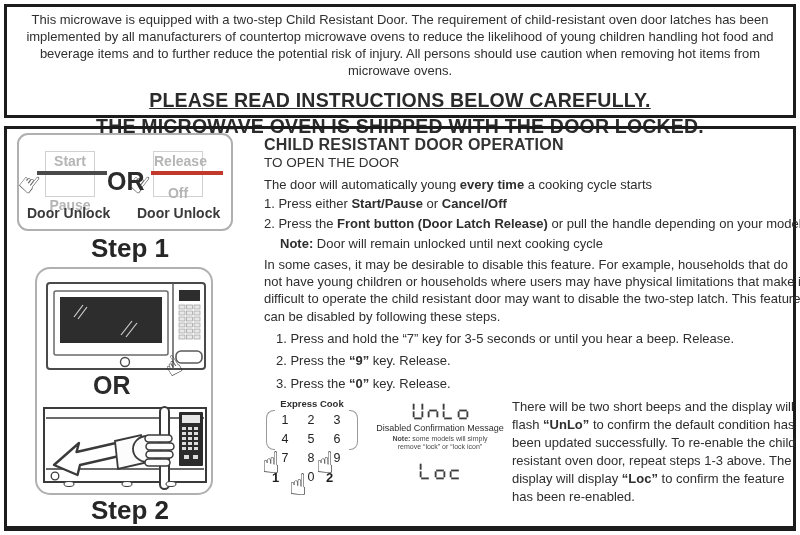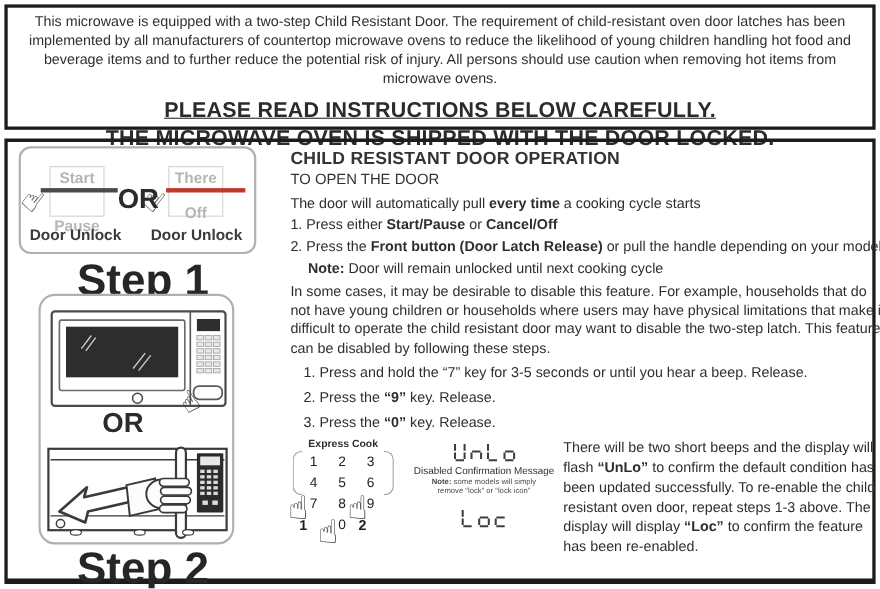--- a/index.html
+++ b/index.html
@@ -33,21 +33,21 @@
   .key-divider.dark { left:18px; width:70px; background:#4a4a4a; }
   .key-divider.red  { left:132px; width:72px; background:#c0392b; }
   .caption { position:absolute; top:70px; font-size:14px; font-weight:bold; color:#3a3a3a; width:90px; text-align:left; }
   .caption-sp { left:8px; }
   .caption-co { left:118px; }
   .or { font-weight:bold; color:#2b2b2b; }
   .or-step1 { position:absolute; left:88px; top:32px; font-size:25px; }
   .hand { position:absolute; font-family:"DejaVu Sans",sans-serif; color:#2f2f2f; z-index:3; line-height:1; }
   .hand-sp { left:2px; top:34px; font-size:27px; transform:rotate(38deg); }
   .hand-co { left:112px; top:34px; font-size:27px; transform:rotate(38deg); }
-  .step-label { position:absolute; width:242px; text-align:center; font-size:40px; font-weight:bold; color:#262626; }
+  .step-label { position:absolute; width:242px; text-align:center; font-size:26px; font-weight:bold; color:#262626; }
   .step1-label { top:104px; }
   .step2-label { top:366px; }
 
   .mw-top { position:absolute; left:8px; top:12px; }
   .hand-mw { left:128px; top:84px; font-size:26px; transform:rotate(-32deg); }
   .or-step2 { position:absolute; left:56px; top:102px; font-size:25px; }
   .mw-otr { position:absolute; left:4px; top:134px; }
 
   
   .right-col { position:absolute; left:257px; top:0; width:542px; height:100%; padding-top:7px; }
@@ -110,21 +110,21 @@
           <span class="key-top">Start</span>
           <span class="key-bottom" style="margin-top:25px;">Pause</span>
         </div>
         <span class="key-divider dark"></span>
         <span class="hand hand-sp">☝</span>
         <div class="caption caption-sp">Door Unlock</div>
 
         <div class="or or-step1">OR</div>
 
         <div class="key-btn cancel-off">
-          <span class="key-top">There</span>
+          <span class="key-top">Release</span>
           <span class="key-bottom" style="margin-top:13px;">Off</span>
         </div>
         <span class="key-divider red"></span>
         <span class="hand hand-co">☝</span>
         <div class="caption caption-co">Door Unlock</div>
       </div>
 
       <div class="step-label step1-label">Step 1</div>
 
       <div class="panel step2-panel">
@@ -209,21 +209,21 @@
       </div>
 
       <div class="step-label step2-label">Step 2</div>
     </div>
 
     <div class="right-col">
 
       <div class="sec-title">CHILD RESISTANT DOOR OPERATION</div>
       <div class="sec-subtitle">TO OPEN THE DOOR</div>
 
-      <p class="body-text intro-line"><span>The door will automatically pull </span><b>every time</b><span> a cooking cycle starts</span></p>
+      <p class="body-text intro-line"><span>The door will automatically young </span><b>every time</b><span> a cooking cycle starts</span></p>
 
       <p class="body-text list-line"><span>1. Press either </span><b>Start/Pause</b><span> or </span><b>Cancel/Off</b></p>
 
       <p class="body-text list-line"><span>2. Press the </span><b>Front button (Door Latch Release)</b><span> or pull the handle depending on your model.</span></p>
 
       <p class="body-text note-line"><b>Note:</b><span> Door will remain unlocked until next cooking cycle</span></p>
 
       <p class="body-text disable-paragraph">In some cases, it may be desirable to disable this feature. For example, households that do not have young children or households where users may have physical limitations that make it difficult to operate the child resistant door may want to disable the two-step latch. This feature can be disabled by following these steps.</p>
 
       <div class="disable-steps">

